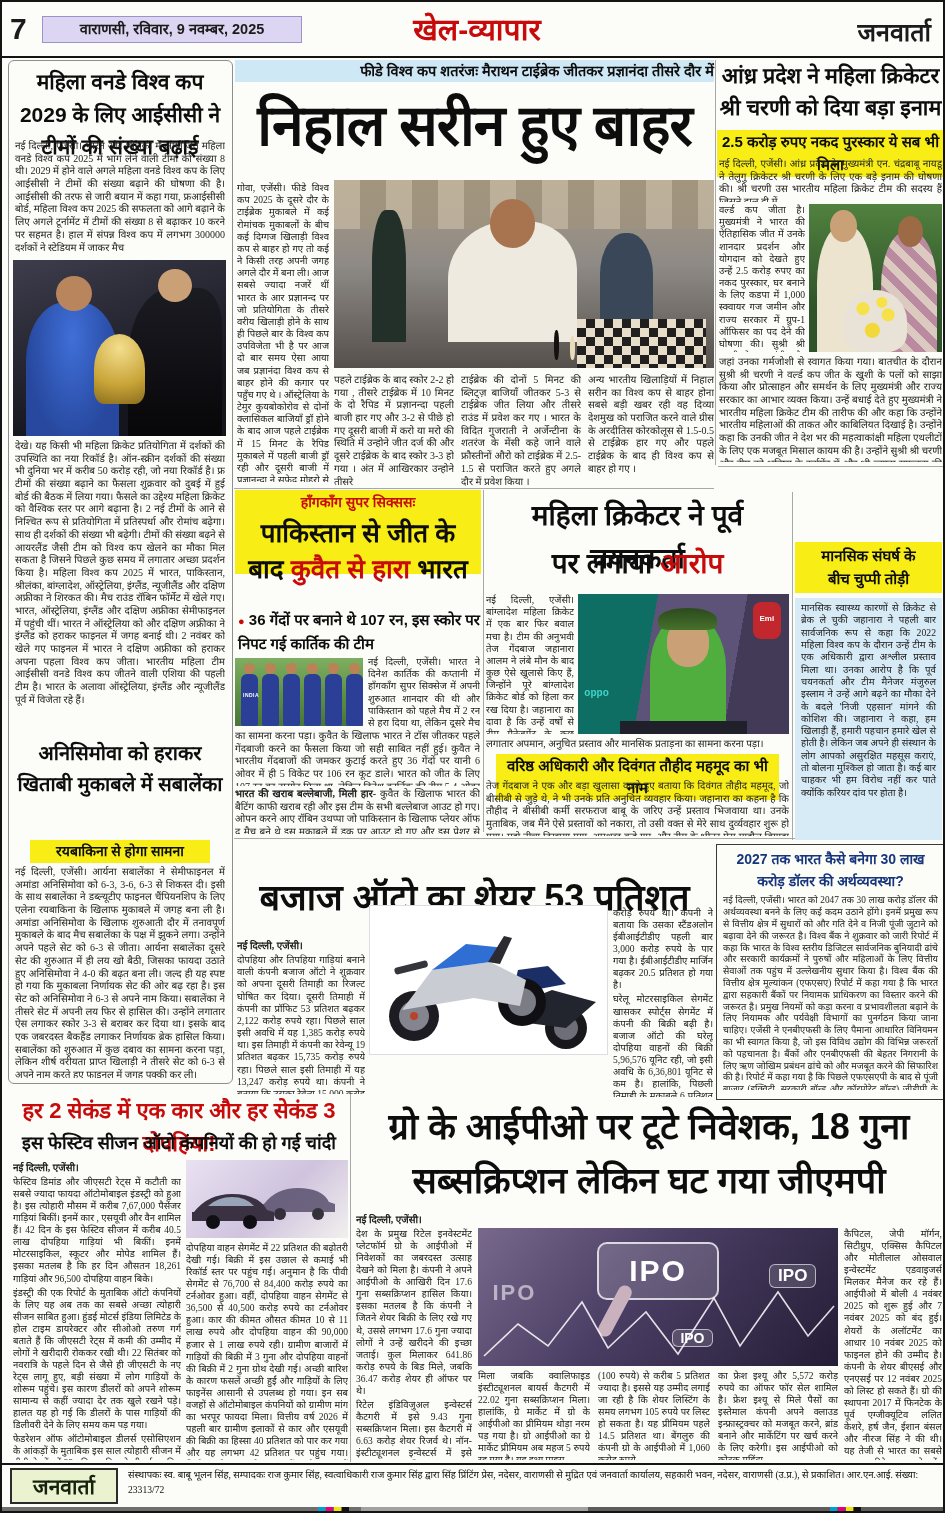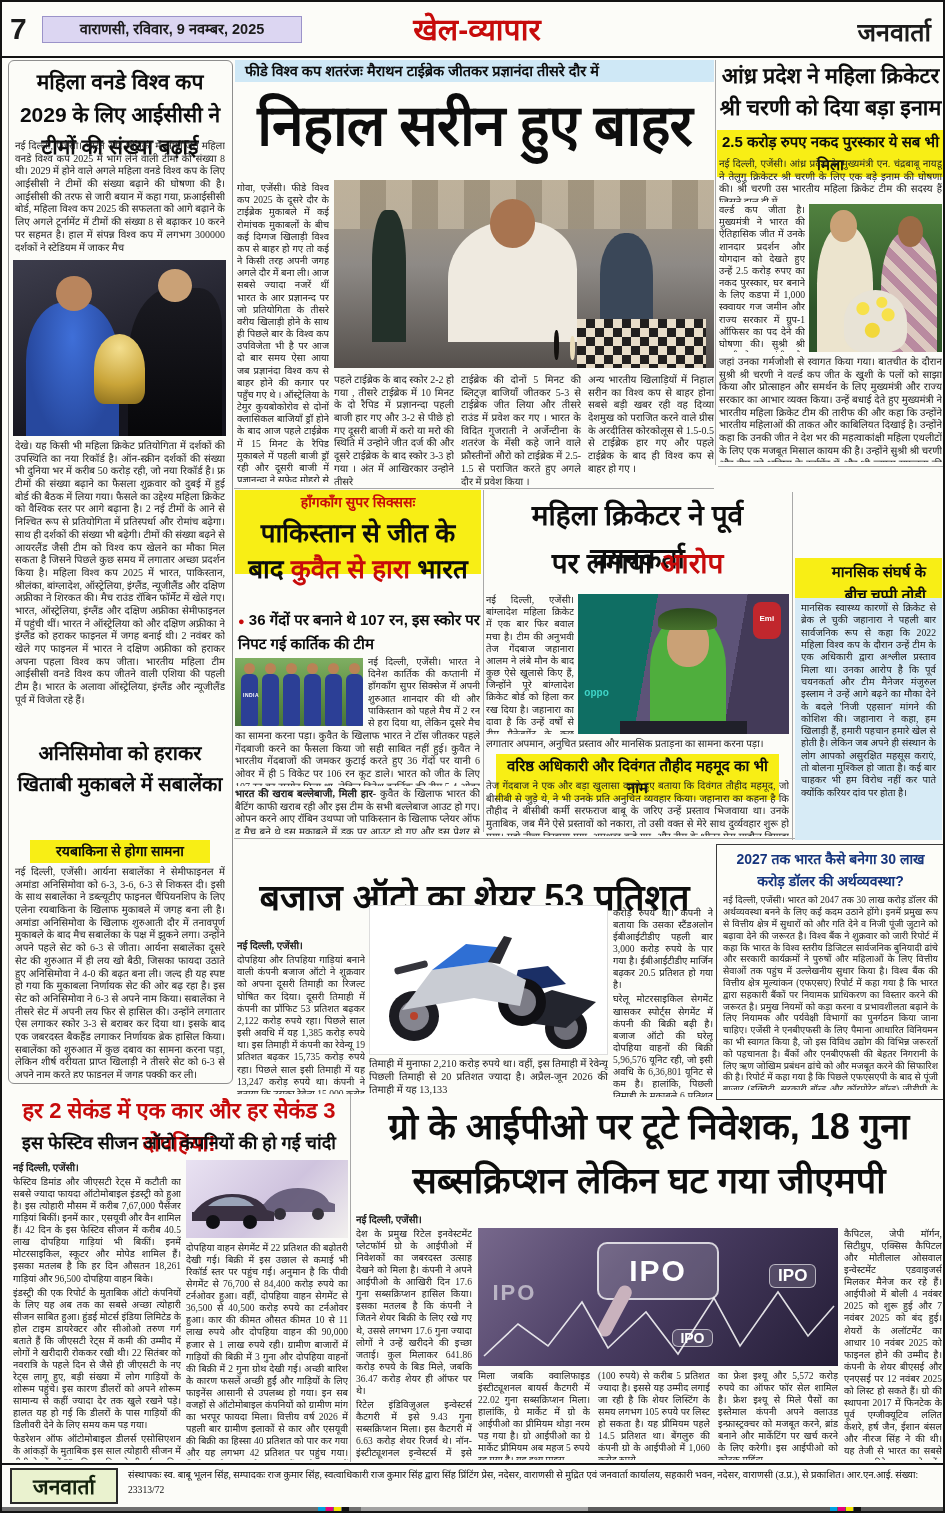--- a/index.html
+++ b/index.html
@@ -58,21 +58,21 @@
     <div style="position:absolute;right:16%;top:5%;width:16%;height:19%;background:#caa176;border-radius:50%;"></div>
     <div style="position:absolute;left:38%;top:42%;width:24%;height:40%;background:radial-gradient(circle at 50% 20%,#f3de8e,#c9a438 60%,#8a6d1c);border-radius:50% 50% 20% 20%;"></div>
   </div>
 
   <div class="abs bt" style="left:13px;top:438px;width:210px;height:292px;">देखे। यह किसी भी महिला क्रिकेट प्रतियोगिता में दर्शकों की उपस्थिति का नया रिकॉर्ड है। ऑन-स्क्रीन दर्शकों की संख्या भी दुनिया भर में करीब 50 करोड़ रही, जो नया रिकॉर्ड है। फ्र टीमों की संख्या बढ़ाने का फैसला शुक्रवार को दुबई में हुई बोर्ड की बैठक में लिया गया। फैसले का उद्देश्य महिला क्रिकेट को वैश्विक स्तर पर आगे बढ़ाना है। 2 नई टीमों के आने से निश्चित रूप से प्रतियोगिता में प्रतिस्पर्धा और रोमांच बढ़ेगा। साथ ही दर्शकों की संख्या भी बढ़ेगी। टीमों की संख्या बढ़ने से आयरलैंड जैसी टीम को विश्व कप खेलने का मौका मिल सकता है जिसने पिछले कुछ समय में लगातार अच्छा प्रदर्शन किया है। महिला विश्व कप 2025 में भारत, पाकिस्तान, श्रीलंका, बांग्लादेश, ऑस्ट्रेलिया, इंग्लैंड, न्यूजीलैंड और दक्षिण अफ्रीका ने शिरकत की। मैच राउंड रॉबिन फॉर्मेट में खेले गए। भारत, ऑस्ट्रेलिया, इंग्लैंड और दक्षिण अफ्रीका सेमीफाइनल में पहुंची थीं। भारत ने ऑस्ट्रेलिया को और दक्षिण अफ्रीका ने इंग्लैंड को हराकर फाइनल में जगह बनाई थी। 2 नवंबर को खेले गए फाइनल में भारत ने दक्षिण अफ्रीका को हराकर अपना पहला विश्व कप जीता। भारतीय महिला टीम आईसीसी वनडे विश्व कप जीतने वाली एशिया की पहली टीम है। भारत के अलावा ऑस्ट्रेलिया, इंग्लैंड और न्यूजीलैंड पूर्व में विजेता रहे हैं।</div>
 
   <div class="abs hl center" style="left:10px;top:736px;width:216px;font-size:20px;line-height:1.55;">अनिसिमोवा को हराकर खिताबी मुकाबले में सबालेंका</div>
   <div class="abs hl center yellow" style="left:28px;top:838px;width:180px;font-size:14px;line-height:1.5;padding:1px 0;">रयबाकिना से होगा सामना</div>
   <div class="abs bt" style="left:13px;top:864px;width:210px;height:212px;">नई दिल्ली, एजेंसी। आर्यना सबालेंका ने सेमीफाइनल में अमांडा अनिसिमोवा को 6-3, 3-6, 6-3 से शिकस्त दी। इसी के साथ सबालेंका ने डब्ल्यूटीए फाइनल चैंपियनशिप के लिए एलेना रयबाकिना के खिलाफ मुकाबले में जगह बना ली है। अमांडा अनिसिमोवा के खिलाफ शुरुआती दौर में तनावपूर्ण मुकाबले के बाद मैच सबालेंका के पक्ष में झुकने लगा। उन्होंने अपने पहले सेट को 6-3 से जीता। आर्यना सबालेंका दूसरे सेट की शुरुआत में ही लय खो बैठी, जिसका फायदा उठाते हुए अनिसिमोवा ने 4-0 की बढ़त बना ली। जल्द ही यह स्पष्ट हो गया कि मुकाबला निर्णायक सेट की ओर बढ़ रहा है। इस सेट को अनिसिमोवा ने 6-3 से अपने नाम किया। सबालेंका ने तीसरे सेट में अपनी लय फिर से हासिल की। उन्होंने लगातार ऐस लगाकर स्कोर 3-3 से बराबर कर दिया था। इसके बाद एक जबरदस्त बैकहैंड लगाकर निर्णायक ब्रेक हासिल किया। सबालेंका को शुरुआत में कुछ दबाव का सामना करना पड़ा, लेकिन शीर्ष वरीयता प्राप्त खिलाड़ी ने तीसरे सेट को 6-3 से अपने नाम करते हुए फाइनल में जगह पक्की कर ली।</div>
 
-  <div class="abs hl kicker-blue" style="left:233px;top:58px;width:479px;height:22px;font-size:14.5px;line-height:22px;padding-left:10px;">फीडे विश्व कप शतरंजः मैराथन टाईब्रेक जीतकर प्रज्ञानंदा तीसरे दौर में</div>
+  <div class="abs hl kicker-blue" style="left:233px;top:58px;width:479px;height:22px;font-size:14.5px;line-height:22px;padding-left:10px;text-align:right;">फीडे विश्व कप शतरंजः मैराथन टाईब्रेक जीतकर प्रज्ञानंदा तीसरे दौर में</div>
   <div class="abs hl center" style="left:233px;top:78px;width:479px;font-size:57px;line-height:1.6;letter-spacing:-1px;">निहाल सरीन हुए बाहर</div>
 
   <div class="abs bt" style="left:235px;top:180px;width:92px;height:300px;font-size:9.6px;">गोवा, एजेंसी। फीडे विश्व कप 2025 के दूसरे दौर के टाईब्रेक मुकाबले में कई रोमांचक मुकाबलों के बीच कई दिग्गज खिलाड़ी विश्व कप से बाहर हो गए तो कई ने किसी तरह अपनी जगह अगले दौर में बना ली। आज सबसे ज्यादा नजरें थीं भारत के आर प्रज्ञानन्द पर जो प्रतियोगिता के तीसरे वरीय खिलाड़ी होने के साथ ही पिछले बार के विश्व कप उपविजेता भी है पर आज दो बार समय ऐसा आया जब प्रज्ञानंदा विश्व कप से बाहर होने की कगार पर पहुँच गए थे । ऑस्ट्रेलिया के टेमुर कुयबोकोरोव से दोनों क्लासिकल बाजियाँ ड्रॉ होने के बाद आज पहले टाईब्रेक में 15 मिनट के रैपिड मुकाबले में पहली बाजी ड्रॉ रही और दूसरी बाजी में प्रज्ञानन्दा ने सफेद मोहरो से एक भारी भूल की और वह बाजी हारने के बेहद करीब पहुँच गए , पर किसी तरह एंडगेम में एक मोहरो कम होते हुए भी उन्होने अपने घोड़े और वजीर से राजा को ऐसा फसाया की बाजी ड्रॉ पर समाप्त हो गयी और</div>
 
   <div class="photo" style="left:332px;top:178px;width:380px;height:188px;background:linear-gradient(180deg,#a99a82 0%,#8e8a86 45%,#55504c 100%);">
     <div style="position:absolute;left:0;top:0;width:100%;height:26%;background:repeating-linear-gradient(90deg,#c7bba5 0 26px,#9f937d 26px 52px);opacity:.7;"></div>
     <div style="position:absolute;left:10%;top:16%;width:9%;height:70%;background:#233029;border-radius:40% 40% 0 0;"></div>
     <div style="position:absolute;left:30%;top:22%;width:34%;height:64%;background:#efeae0;border-radius:48% 40% 0 0;"></div>
     <div style="position:absolute;left:41%;top:10%;width:12%;height:26%;background:#a87450;border-radius:50%;"></div>
     <div style="position:absolute;left:70%;top:28%;width:14%;height:48%;background:#3a4758;border-radius:46% 46% 0 0;"></div>
@@ -143,21 +143,21 @@
     <div style="position:absolute;left:34%;top:16%;width:36%;height:84%;background:#4fae3d;border-radius:44% 44% 0 0;"></div>
     <div style="position:absolute;left:42%;top:18%;width:20%;height:34%;background:#caa176;border-radius:46%;"></div>
     <div style="position:absolute;left:38%;top:10%;width:28%;height:16%;background:linear-gradient(#2c4a1d,#46712c);border-radius:50% 50% 20% 20%;"></div>
     <div style="position:absolute;left:20%;bottom:0;width:60%;height:9%;background:#20202a;"></div>
   </div>
 
   <div class="abs bt" style="left:484px;top:736px;width:303px;height:14px;">लगातार अपमान, अनुचित प्रस्ताव और मानसिक प्रताड़ना का सामना करना पड़ा।</div>
   <div class="abs hl center yellow" style="left:494px;top:752px;width:283px;font-size:15px;line-height:1.45;padding:1px 0;">वरिष्ठ अधिकारी और दिवंगत तौहीद महमूद का भी नाम</div>
   <div class="abs bt" style="left:484px;top:778px;width:303px;height:56px;">तेज गेंदबाज ने एक और बड़ा खुलासा करते हुए बताया कि दिवंगत तौहीद महमूद, जो बीसीबी से जुड़े थे, ने भी उनके प्रति अनुचित व्यवहार किया। जहानारा का कहना है कि तौहीद ने बीसीबी कर्मी सरफराज बाबू के जरिए उन्हें प्रस्ताव भिजवाया था। उनके मुताबिक, जब मैंने ऐसे प्रस्तावों को नकारा, तो उसी वक्त से मेरे साथ दुर्व्यवहार शुरू हो गया। मुझे नीचा दिखाया गया, अपशब्द कहे गए, और टीम के भीतर मेरा माहौल बिगाड़ा गया।</div>
 
-  <div class="abs hl center yellow" style="left:793px;top:556px;width:147px;font-size:15px;line-height:1.55;padding:2px 16px;text-align:right;">मानसिक संघर्ष के बीच चुप्पी तोड़ी</div>
+  <div class="abs hl center yellow" style="left:793px;top:540px;width:147px;font-size:15px;line-height:1.55;padding:2px 16px;">मानसिक संघर्ष के बीच चुप्पी तोड़ी</div>
   <div class="abs bt" style="left:793px;top:596px;width:147px;height:242px;background:#d7ebf6;padding:4px 6px;font-size:9.7px;">मानसिक स्वास्थ्य कारणों से क्रिकेट से ब्रेक ले चुकी जहानारा ने पहली बार सार्वजनिक रूप से कहा कि 2022 महिला विश्व कप के दौरान उन्हें टीम के एक अधिकारी द्वारा अश्लील प्रस्ताव मिला था। उनका आरोप है कि पूर्व चयनकर्ता और टीम मैनेजर मंजुरुल इस्लाम ने उन्हें आगे बढ़ने का मौका देने के बदले 'निजी एहसान' मांगने की कोशिश की। जहानारा ने कहा, हम खिलाड़ी हैं, हमारी पहचान हमारे खेल से होती है। लेकिन जब अपने ही संस्थान के लोग आपको असुरक्षित महसूस कराएं, तो बोलना मुश्किल हो जाता है। कई बार चाहकर भी हम विरोध नहीं कर पाते क्योंकि करियर दांव पर होता है।</div>
 
   <div class="abs hl center" style="left:233px;top:868px;width:479px;font-size:36px;line-height:1.55;">बजाज ऑटो का शेयर 53 प्रतिशत उछला</div>
 
   <div class="abs bt lead" style="left:235px;top:938px;width:128px;font-size:10px;">नई दिल्ली, एजेंसी।</div>
   <div class="abs bt" style="left:235px;top:952px;width:128px;height:140px;font-size:9.6px;">
     <p>दोपहिया और तिपहिया गाड़ियां बनाने वाली कंपनी बजाज ऑटो ने शुक्रवार को अपना दूसरी तिमाही का रिजल्ट घोषित कर दिया। दूसरी तिमाही में कंपनी का प्रॉफिट 53 प्रतिशत बढ़कर 2,122 करोड़ रुपये रहा। पिछले साल इसी अवधि में यह 1,385 करोड़ रुपये था। इस तिमाही में कंपनी का रेवेन्यू 19 प्रतिशत बढ़कर 15,735 करोड़ रुपये रहा। पिछले साल इसी तिमाही में यह 13,247 करोड़ रुपये था। कंपनी ने बताया कि उसका रेवेन्यू 15,000 करोड़ रुपये के पार जाकर एक नया रिकॉर्ड बना है। इस दौरान कंपनी की महंगी गाड़ियों की ज्यादा बिक्री हुई और साथ ही स्पेयर पार्ट्स की सेल भी सबसे अच्छी रही।</p>
 
   </div>
 
@@ -172,21 +172,20 @@
       <circle cx="44" cy="110" r="25" fill="#1c1c22"></circle>
         <circle cx="44" cy="110" r="15" fill="#85858f"></circle>
       <circle cx="44" cy="110" r="4" fill="#b8432c"></circle>
       <path d="M32 104 L62 64 L120 56 L156 74 L150 100 L104 92 Z" fill="#c9ccd3"></path>
       <path d="M62 64 L120 56 L136 42 L96 38 Z" fill="#2f6fd4"></path>
       <path d="M118 56 L134 30 L142 32 L130 58 Z" fill="#2b2b31"></path>
       <rect x="24" y="58" width="34" height="7" rx="3" fill="#35353c" transform="rotate(-14 41 61)"></rect>
     </svg>
   </div>
 
-  <div class="abs bt" style="left:367px;top:1056px;width:239px;height:40px;font-size:10.2px;">तिमाही में मुनाफा 2,210 करोड़ रुपये था। वहीं, इस तिमाही में रेवेन्यू पिछली तिमाही से 20 प्रतिशत ज्यादा है। अप्रैल-जून 2026 की तिमाही में यह 13,133</div>
 
   <div class="abs bt" style="left:611px;top:905px;width:100px;height:190px;font-size:9.5px;">
     <p>करोड़ रुपये था। कंपनी ने बताया कि उसका स्टैंडअलोन ईबीआईटीडीए पहली बार 3,000 करोड़ रुपये के पार गया है। ईबीआईटीडीए मार्जिन बढ़कर 20.5 प्रतिशत हो गया है।</p>
     <p>घरेलू मोटरसाइकिल सेगमेंट खासकर स्पोर्ट्स सेगमेंट में कंपनी की बिक्री बढ़ी है। बजाज ऑटो की घरेलू दोपहिया वाहनों की बिक्री 5,96,576 यूनिट रही, जो इसी अवधि के 6,36,801 यूनिट से कम है। हालांकि, पिछली तिमाही के मुकाबले 6 प्रतिशत ज्यादा है। पिछले साल की इसी तिमाही से यह 13 प्रतिशत ज्यादा है।</p>
   </div>
 
   <div class="abs" style="left:714px;top:842px;width:229px;height:256px;border:1.5px solid #3a3a3a;background:#fdfdf8;">
     <div class="hl blue-hl center" style="font-size:14px;line-height:1.55;padding:4px 6px 1px;">2027 तक भारत कैसे बनेगा 30 लाख करोड़ डॉलर की अर्थव्यवस्था?</div>
     <div class="bt" style="margin:2px 6px;height:195px;font-size:9.3px;">नई दिल्ली, एजेंसी। भारत को 2047 तक 30 लाख करोड़ डॉलर की अर्थव्यवस्था बनने के लिए कई कदम उठाने होंगे। इनमें प्रमुख रूप से वित्तीय क्षेत्र में सुधारों को और गति देने व निजी पूंजी जुटाने को बढ़ावा देने की जरूरत है। विश्व बैंक ने शुक्रवार को जारी रिपोर्ट में कहा कि भारत के विश्व स्तरीय डिजिटल सार्वजनिक बुनियादी ढांचे और सरकारी कार्यक्रमों ने पुरुषों और महिलाओं के लिए वित्तीय सेवाओं तक पहुंच में उल्लेखनीय सुधार किया है। विश्व बैंक की वित्तीय क्षेत्र मूल्यांकन (एफएसए) रिपोर्ट में कहा गया है कि भारत द्वारा सहकारी बैंकों पर नियामक प्राधिकरण का विस्तार करने की जरूरत है। प्रमुख नियमों को कड़ा करना व प्रभावशीलता बढ़ाने के लिए नियामक और पर्यवेक्षी विभागों का पुनर्गठन किया जाना चाहिए। एजेंसी ने एनबीएफसी के लिए पैमाना आधारित विनियमन का भी स्वागत किया है, जो इस विविध उद्योग की विभिन्न जरूरतों को पहचानता है। बैंकों और एनबीएफसी की बेहतर निगरानी के लिए ऋण जोखिम प्रबंधन ढांचे को और मजबूत करने की सिफारिश की है। रिपोर्ट में कहा गया है कि पिछले एफएसएपी के बाद से पूंजी बाजार (इक्विटी, सरकारी बॉन्ड और कॉरपोरेट बॉन्ड) जीडीपी के 144 फीसदी से बढ़कर 175 फीसदी हो गए हैं।</div>
   </div>

